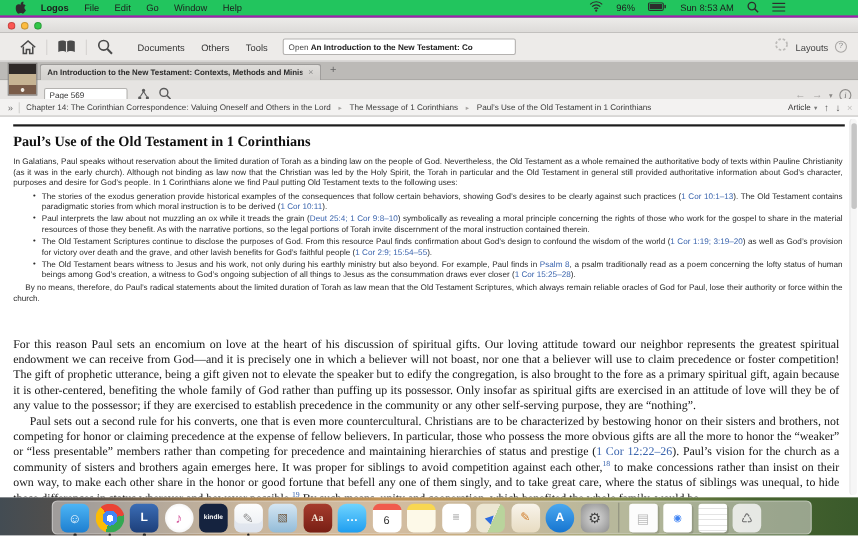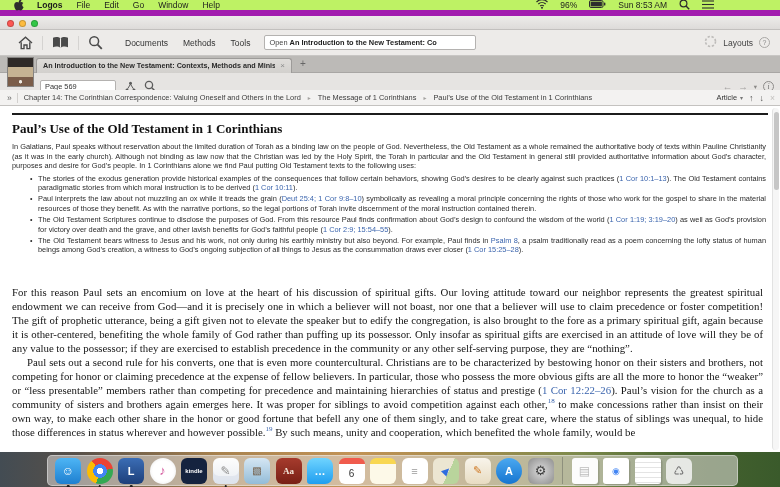--- a/index.html
+++ b/index.html
@@ -1,21 +1,21 @@
 <!DOCTYPE html>
 <html><head>
 <meta charset="utf-8">
 <style>
   *{margin:0;padding:0;box-sizing:border-box}
   html,body{width:780px;height:487px;overflow:hidden;background:#fff}
   body{font-family:"Liberation Sans",sans-serif;-webkit-font-smoothing:antialiased;position:relative}
   #screen{position:absolute;inset:0;width:780px;height:487px;overflow:hidden;background:#fff}
 
   
-  .menubar{position:absolute;top:0;left:0;right:0;height:16px;background:#bef264;border-bottom:6px solid #a21caf;display:flex;align-items:center;font-size:8.5px;color:#1d1d1d;padding:0 8px;z-index:50}
+  .menubar{position:absolute;top:0;left:0;right:0;height:16px;background:#22c55e;border-bottom:2px solid #a21caf;display:flex;align-items:center;font-size:8.5px;color:#1d1d1d;padding:0 8px;z-index:50}
   .mb-apple{display:flex;align-items:center;padding:0 6px}
   .mb-item{padding:0 7px;white-space:nowrap}
   .mb-bold{font-weight:bold}
   .mb-right{margin-left:auto;display:flex;align-items:center;gap:12px;margin-right:58px}
   .mb-right .txt{white-space:nowrap}
 
   
   .titlebar{position:absolute;top:16px;left:0;right:0;height:14px;background:linear-gradient(#edecea,#dddbd9);border-bottom:1px solid #c2c0be;z-index:40}
   .tl-group{position:absolute;left:7px;top:3.5px;display:flex;gap:5px}
   .tl{width:7px;height:7px;border-radius:50%;border:0.5px solid rgba(0,0,0,.2)}
@@ -173,21 +173,21 @@
       </span>
     <span class="tb-vsep"></span>
     <span class="tb-icon">
         <svg width="15" height="15" viewBox="0 0 15 15">
           <circle cx="6.2" cy="6.2" r="4.4" fill="none" stroke="#4a4a4a" stroke-width="1.5"></circle>
           <line x1="9.6" y1="9.6" x2="13.8" y2="13.8" stroke="#4a4a4a" stroke-width="1.8"></line>
         </svg>
       </span>
     <span class="tb-menus" id="tb-menus">
         <span class="tb-menu">Documents</span>
-        <span class="tb-menu">Methods</span>
+        <span class="tb-menu">Others</span>
         <span class="tb-menu">Tools</span>
       </span>
     <span class="cmdbox">
       <span class="pre">Open </span>
         <span class="res">An Introduction to the New Testament: Co</span>
     </span>
     <span class="tb-right">
       <span><svg width="13" height="13" viewBox="0 0 13 13">
             <circle cx="6.5" cy="6.5" r="5" fill="none" stroke="#bdbbb9" stroke-width="1.6" stroke-dasharray="2.3 1.7"></circle>
           </svg></span>
@@ -252,20 +252,21 @@
     <div class="pagerule"></div>
     <h1 class="heading">Paul’s Use of the Old Testament in 1 Corinthians</h1>
     <div class="sec1">
       <p class="intro"><span>In Galatians, Paul speaks without reservation about the limited duration of Torah as a binding law on the people of God. Nevertheless, the Old Testament as a whole remained the authoritative body of texts within Pauline Christianity (as it was in the early church). Although not binding as law now that the Christian was led by the Holy Spirit, the Torah in particular and the Old Testament in general still provided authoritative information about God’s character, purposes and desire for God’s people. In 1 Corinthians alone we find Paul putting Old Testament texts to the following uses:</span></p>
       <ul class="uses" id="uses-list">
           <li><span>The stories of the exodus generation provide historical examples of the consequences that follow certain behaviors, showing God’s desires to be clearly against such practices (</span><span class="link">1 Cor 10:1–13</span><span>). The Old Testament contains paradigmatic stories from which moral instruction is to be derived (</span><span class="link">1 Cor 10:11</span><span>).</span></li>
           <li><span>Paul interprets the law about not muzzling an ox while it treads the grain (</span><span class="link">Deut 25:4; 1 Cor 9:8–10</span><span>) symbolically as revealing a moral principle concerning the rights of those who work for the gospel to share in the material resources of those they benefit. As with the narrative portions, so the legal portions of Torah invite discernment of the moral instruction contained therein.</span></li>
           <li><span>The Old Testament Scriptures continue to disclose the purposes of God. From this resource Paul finds confirmation about God’s design to confound the wisdom of the world (</span><span class="link">1 Cor 1:19; 3:19–20</span><span>) as well as God’s provision for victory over death and the grave, and other lavish benefits for God’s faithful people (</span><span class="link">1 Cor 2:9; 15:54–55</span><span>).</span></li>
           <li><span>The Old Testament bears witness to Jesus and his work, not only during his earthly ministry but also beyond. For example, Paul finds in </span><span class="link">Psalm 8</span><span>, a psalm traditionally read as a poem concerning the lofty status of human beings among God’s creation, a witness to God’s ongoing subjection of all things to Jesus as the consummation draws ever closer (</span><span class="link">1 Cor 15:25–28</span><span>).</span></li>
         </ul>
+      <p class="closing"><span>By no means, therefore, do Paul’s radical statements about the limited duration of Torah as law mean that the Old Testament Scriptures, which always remain reliable oracles of God for Paul, lose their authority or force within the church.</span></p>
     </div>
     <div class="sec2" id="sec2">
         <p><span>For this reason Paul sets an encomium on love at the heart of his discussion of spiritual gifts. Our loving attitude toward our neighbor represents the greatest spiritual endowment we can receive from God—and it is precisely one in which a believer will not boast, nor one that a believer will use to claim precedence or foster competition! The gift of prophetic utterance, being a gift given not to elevate the speaker but to edify the congregation, is also brought to the fore as a primary spiritual gift, again because it is other-centered, benefiting the whole family of God rather than puffing up its possessor. Only insofar as spiritual gifts are exercised in an attitude of love will they be of any value to the possessor; if they are exercised to establish precedence in the community or any other self-serving purpose, they are “nothing”.</span></p>
         <p class="ind"><span>Paul sets out a second rule for his converts, one that is even more countercultural. Christians are to be characterized by bestowing honor on their sisters and brothers, not competing for honor or claiming precedence at the expense of fellow believers. In particular, those who possess the more obvious gifts are all the more to honor the “weaker” or “less presentable” members rather than competing for precedence and maintaining hierarchies of status and prestige (</span><span class="link">1 Cor 12:22–26</span><span>). Paul’s vision for the church as a community of sisters and brothers again emerges here. It was proper for siblings to avoid competition against each other,</span><sup class="link">18</sup><span> to make concessions rather than insist on their own way, to make each other share in the honor or good fortune that befell any one of them singly, and to take great care, where the status of siblings was unequal, to hide those differences in status wherever and however possible.</span><sup class="link">19</sup><span> By such means, unity and cooperation, which benefited the whole family, would be</span></p>
       </div>
     <div class="vscroll">
         <div class="vthumb"></div>
       </div>
   </div>
 

